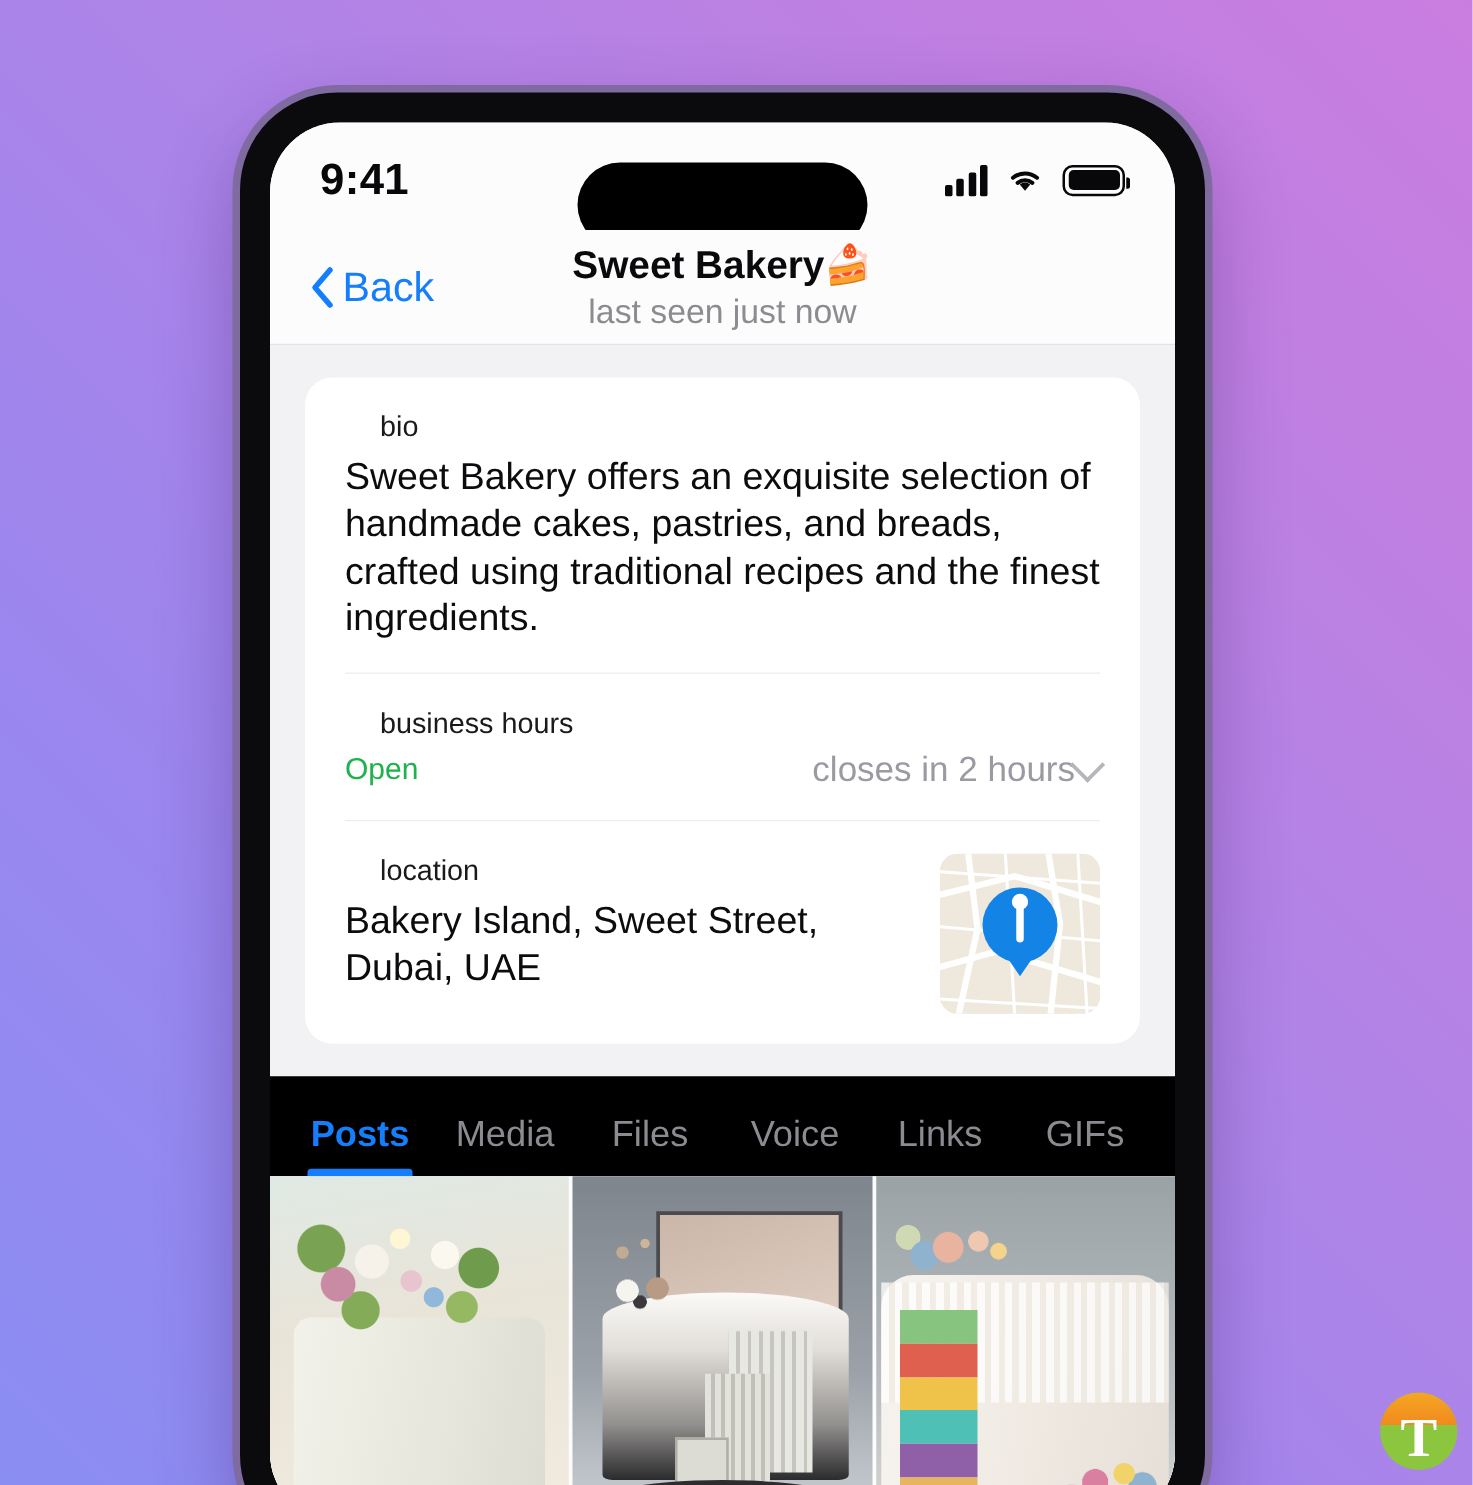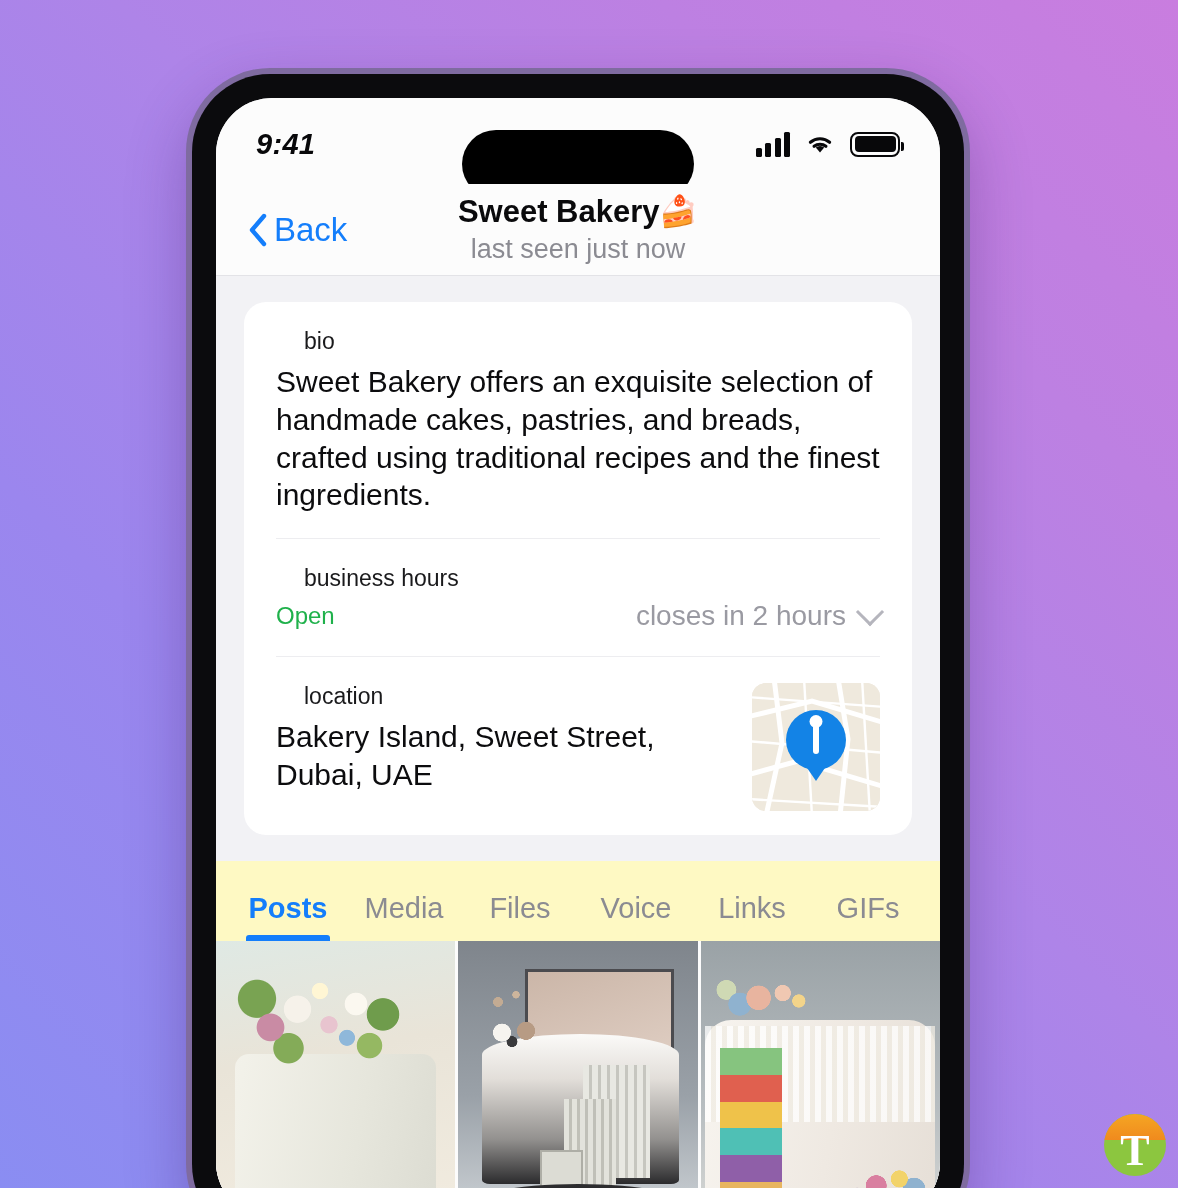--- a/index.html
+++ b/index.html
@@ -38,26 +38,25 @@
   
   #status-bar {
     height: 86px;
     background: #fcfcfc;
     display: flex;
     align-items: center;
     position: relative;
     padding: 0 40px;
   }
   #status-time {
-    font-size: 29px;
+    font-size: 35px;
     font-weight: 700;
     color: #08080a;
     letter-spacing: .3px;
     margin-top: 6px;
-    font-style: italic;
   }
   #dynamic-island {
     position: absolute;
     left: 50%; transform: translateX(-50%);
     top: 32px;
     width: 232px; height: 68px;
     border-radius: 38px;
     background: #000;
   }
   #status-icons {
@@ -127,21 +126,21 @@
     overflow: hidden;
   }
   .card-row { padding: 26px 32px 24px 32px; }
   .card-divider { height: 1px; background: #ededf0; margin: 0 32px; }
 
   .field-label { font-size: 23px; color: #1a1a1c; margin-bottom: 8px; margin-left: 28px; }
   .field-value { font-size: 30px; color: #0c0c0e; line-height: 1.26; }
 
   #hours-row-inner { display: flex; align-items: center; justify-content: space-between; }
   #hours-status { font-size: 24px; color: #1fb14b; }
-  #hours-right { display: flex; align-items: center; gap: 14px; }
+  #hours-right { display: flex; align-items: center; }
   #hours-detail { font-size: 28px; color: #9a9aa2; }
   .chev-down {
     width: 20px; height: 20px;
     border-right: 3.5px solid #b5b5bd;
     border-bottom: 3.5px solid #b5b5bd;
     transform: rotate(45deg);
     margin-top: -8px;
   }
 
   #location-row-inner { display: flex; align-items: flex-start; gap: 20px; }
@@ -173,21 +172,21 @@
     width: 6px; height: 32px; background: #fff; border-radius: 3px;
   }
   .pin-glyph::before {
     content:""; position:absolute; left:50%; top:-7px; transform:translateX(-50%);
     width:13px; height:13px; border-radius:50%; background:#fff;
   }
 
   
   #tabs {
     margin-top: 26px;
-    background: #fef9c3;
+    background: #000000;
     display: flex;
     align-items: flex-end;
     padding: 0 14px;
     height: 80px;
   }
   .tab {
     flex: 1;
     text-align: center;
     font-size: 29px;
     color: #8b8b92;

